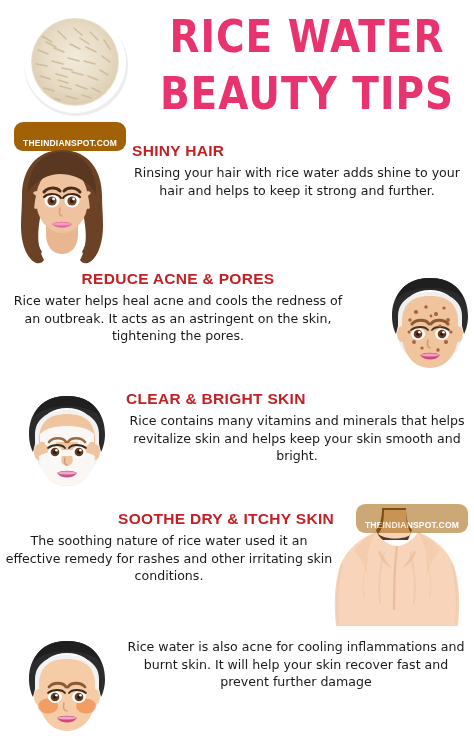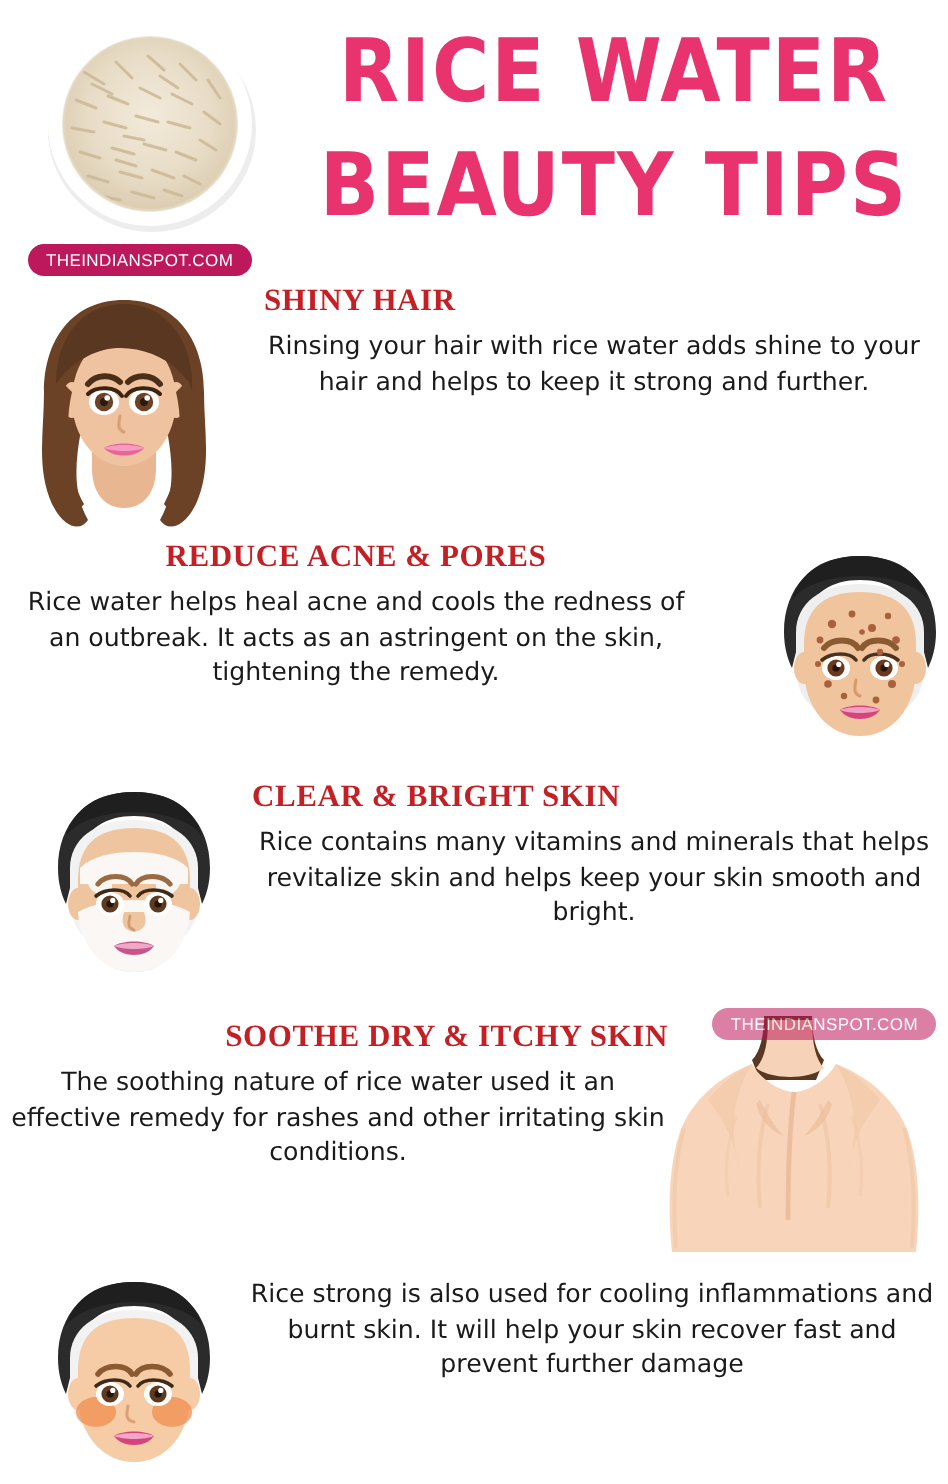--- a/index.html
+++ b/index.html
@@ -10,26 +10,26 @@
     overflow:hidden;
     position:relative;
   }
   .page{width:474px;height:742px;position:relative;}
 
   
   .header{position:relative;height:140px;}
   .bowl-wrap{position:absolute;left:14px;top:6px;width:122px;height:112px;}
   .badge{
     position:absolute;
-    background:#be185d;
+    background:#a16207;
     color:#ffffff;
     font-size:8.5px;
-    font-weight:normal;
+    font-weight:bold;
     letter-spacing:.2px;
-    padding:3px 9px 3px 9px;
+    padding:16px 9px 3px 9px;
     border-radius:9px;
     white-space:nowrap;
     font-family:"Liberation Sans", sans-serif;
   }
   .badge-header{left:14px;top:122px;}
   .title{
     position:absolute;left:146px;top:8px;width:322px;
     text-align:center;
     color:#E8336E;
     font-family:"DejaVu Sans", sans-serif;
@@ -44,21 +44,21 @@
 
   
   .section{position:relative;width:474px;}
   .sec-art{position:absolute;}
   .sec-text{position:absolute;}
   .sec-head{
     color:#C32026;
     font-size:15.5px;
     font-weight:bold;
     letter-spacing:.3px;
-    font-family:Liberation Serif, serif;
+    font-family:Liberation Sans, sans-serif;
     margin:0 0 4px 0;
     white-space:nowrap;
   }
   .sec-body{
     color:#1a1a1a;
     font-family:"DejaVu Sans", sans-serif;
     font-size:12.6px;
     line-height:17.5px;
     margin:0;
   }
@@ -229,21 +229,21 @@
             <circle cx="46" cy="76" r="1.6"></circle>
           <circle cx="62" cy="78" r="1.7"></circle>
             <circle cx="33" cy="60" r="1.5"></circle>
           <circle cx="75" cy="60" r="1.5"></circle>
             <circle cx="55" cy="44" r="1.4"></circle>
         </g>
       </svg>
     </div>
     <div class="sec-text">
       <p class="sec-head">REDUCE ACNE &amp; PORES</p>
-      <p class="sec-body">Rice water helps heal acne and cools the redness of an outbreak. It acts as an astringent on the skin, tightening the remedy.</p>
+      <p class="sec-body">Rice water helps heal acne and cools the redness of an outbreak. It acts as an astringent on the skin, tightening the pores.</p>
     </div>
   </div>
 
   <div class="section" id="sec3">
     <div class="sec-art">
       <svg viewBox="0 0 110 112" width="110" height="112">
         <path d="M55 6 C31 6 17 22 17 44 C17 52 19 58 21 62 L27 38 C31 24 41 18 55 18 C69 18 79 24 83 38 L89 62 C91 58 93 52 93 44 C93 22 79 6 55 6 Z" fill="#2B2B2B"></path>
         <path d="M23 44 C23 30 35 20 55 20 C75 20 87 30 87 44 L87 60 C87 74 79 82 69 84 L41 84 C31 82 23 74 23 60 Z" fill="#F2F2F2"></path>
         <path d="M55 24 C35 24 27 34 27 50 L27 62 C27 82 39 96 55 96 C71 96 83 82 83 62 L83 50 C83 34 75 24 55 24 Z" fill="#EFC5A0"></path>
         <ellipse cx="27" cy="62" rx="5" ry="8" fill="#EFC5A0"></ellipse>
@@ -325,17 +325,17 @@
         <circle cx="44.4" cy="59.2" r="1.3" fill="#FFFFFF"></circle>
         <circle cx="68.4" cy="59.2" r="1.3" fill="#FFFFFF"></circle>
         <path d="M36 57 C41 53 50 53 53 57" stroke="#3E2A18" stroke-width="1.8" fill="none" stroke-linecap="round"></path>
         <path d="M57 57 C60 53 69 53 74 57" stroke="#3E2A18" stroke-width="1.8" fill="none" stroke-linecap="round"></path>
         <path d="M52 67 C51 72 51 74 55 75" stroke="#DCA077" stroke-width="1.5" fill="none" stroke-linecap="round"></path>
         <path d="M45 82 C49 79 61 79 65 82 C61 88 49 88 45 82 Z" fill="#D4457C"></path>
         <path d="M45 82 C49 80 61 80 65 82 C61 84 49 84 45 82 Z" fill="#F3A6C8"></path>
       </svg>
     </div>
     <div class="sec-text">
-      <p class="sec-body">Rice strong is also used for cooling inflammations and burnt skin. It will help your skin recover fast and prevent further damage</p>
+      <p class="sec-body">Rice water is also acne for cooling inflammations and burnt skin. It will help your skin recover fast and prevent further damage</p>
     </div>
   </div>
 
 </div>
 
 </body></html>

